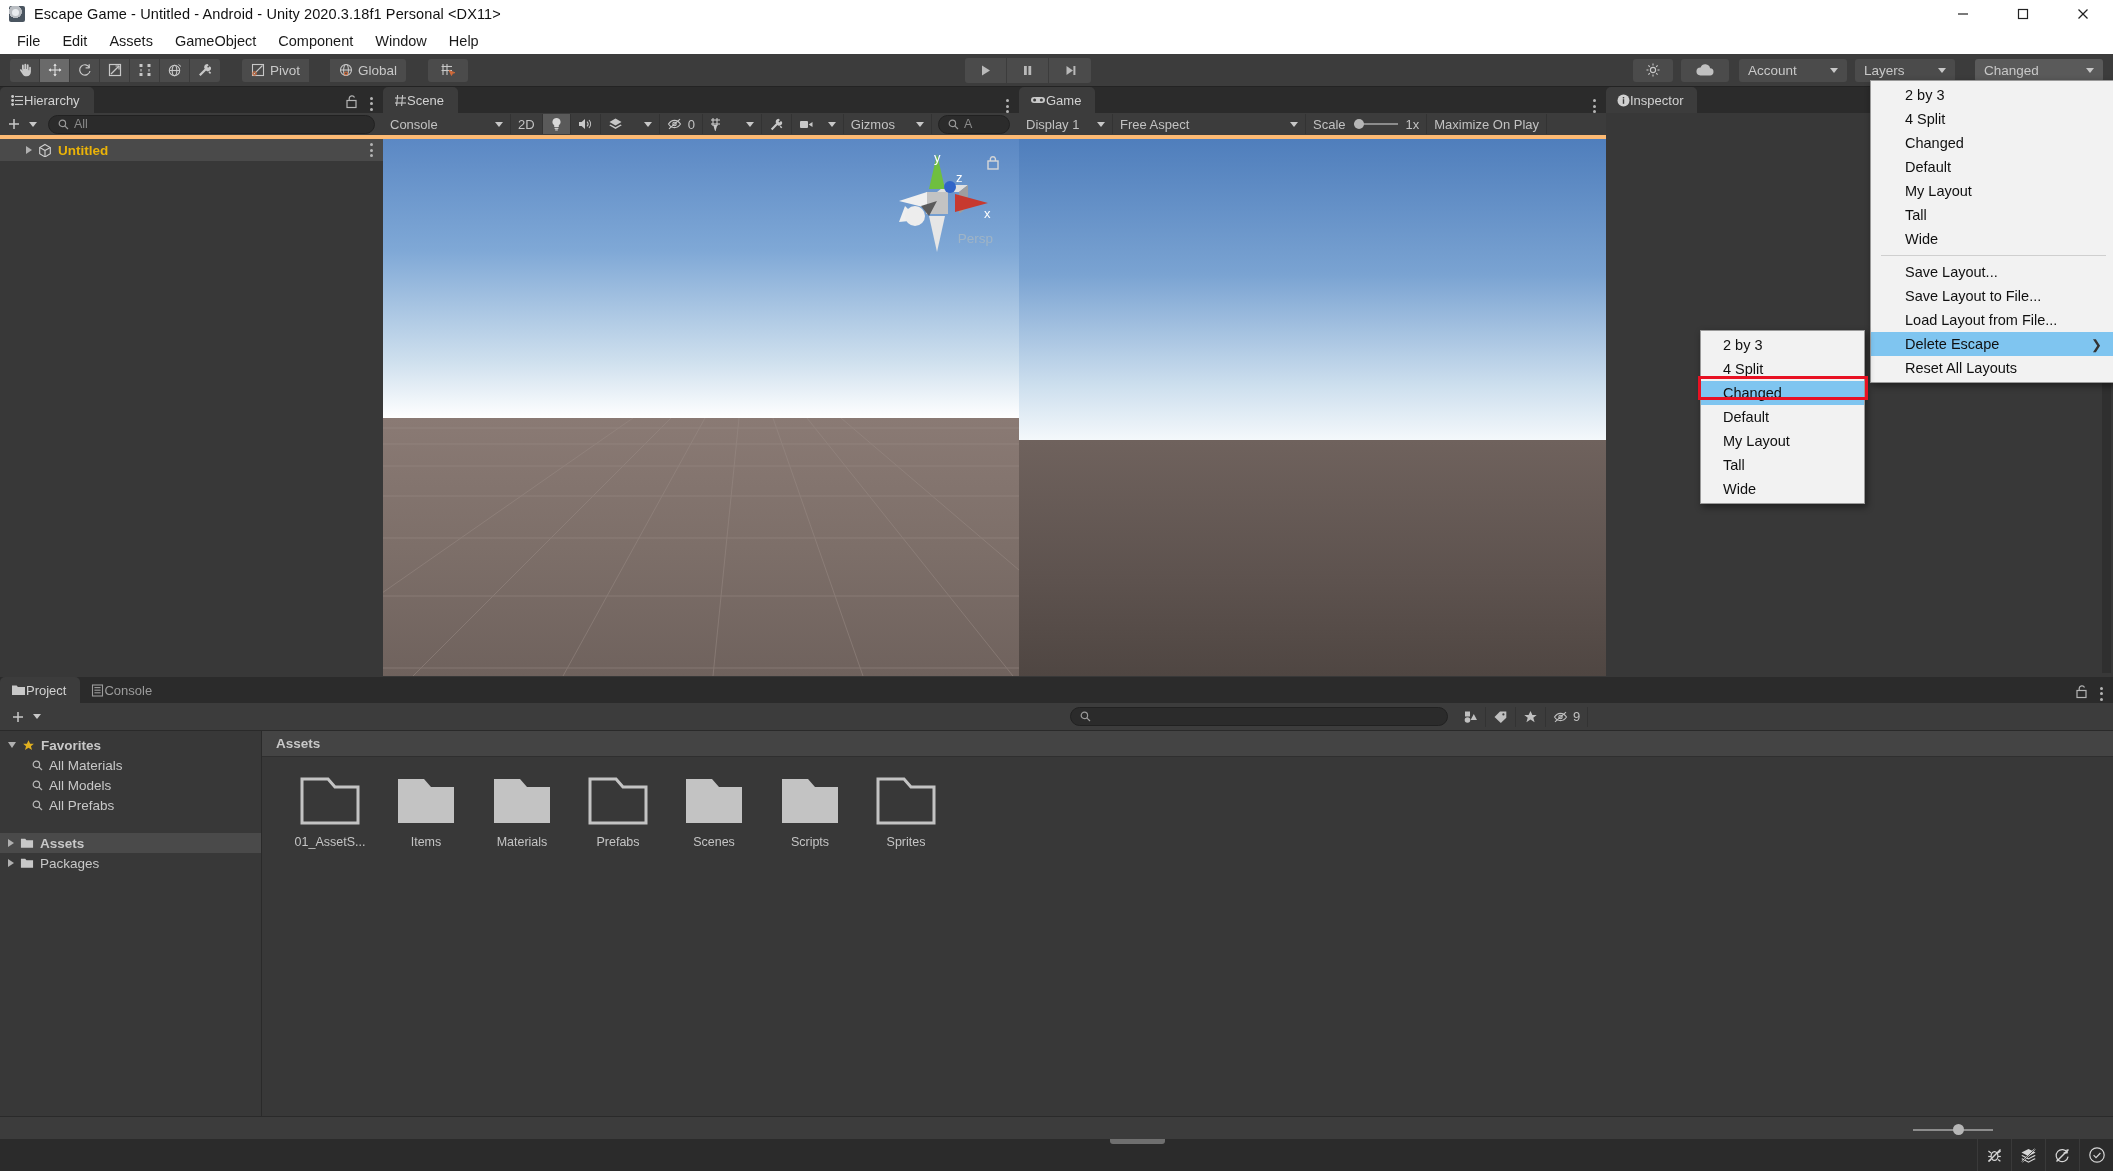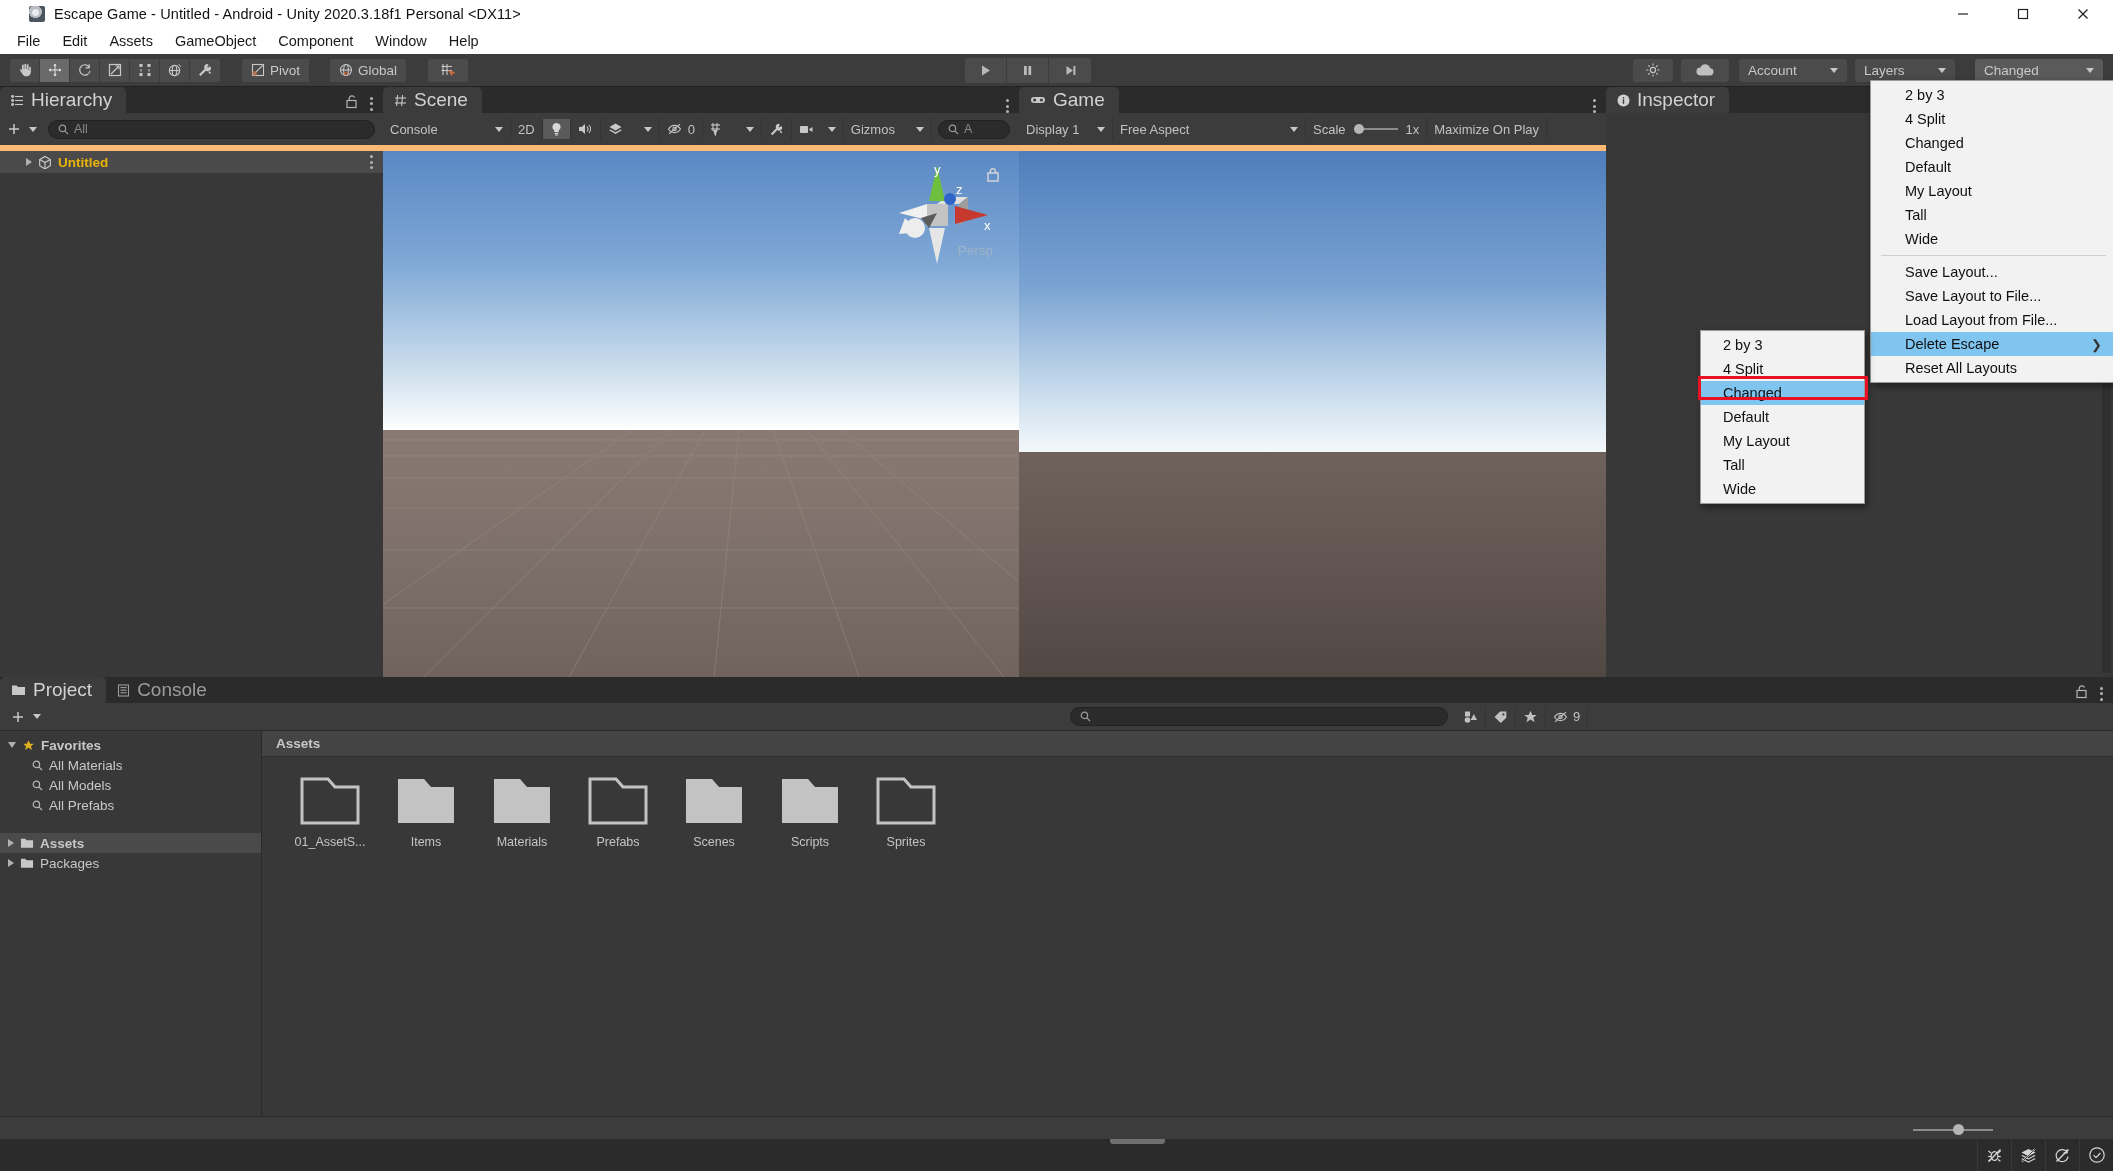--- a/index.html
+++ b/index.html
@@ -8,21 +8,21 @@
     background: #1a1a1a;
     font-family: "Liberation Sans", sans-serif;
     overflow: hidden;
     -webkit-font-smoothing: antialiased;
   }
   .app { position: relative; width: 2113px; height: 1171px; }
 
   
   .titlebar {
     position: absolute; top: 0; left: 0; width: 2113px; height: 28px;
-    background: #ffffff; display: flex; align-items: center; padding-left: 20px;
+    background: #ffffff; display: flex; align-items: center;
   }
   .tb-icon {
     width: 16px; height: 16px; margin-left: 9px; margin-right: 9px;
     background: radial-gradient(circle at 40% 35%, #b9bdc2 0 45%, #4a5560 46% 100%);
     border-radius: 2px; position: relative; flex: none;
   }
   .tb-icon::after {
     content:""; position:absolute; left:3px; top:3px; width:7px; height:7px;
     border-radius: 50%; background: #e9ecef;
   }
@@ -75,34 +75,34 @@
     padding: 0 9px; gap: 5px; color: #c8c8c8; font-size: 13.5px;
   }
 
   
   .panel { position: absolute; background: #383838; }
   .tabrow {
     height: 26px; background: #2b2b2b; display: flex; align-items: flex-end;
     position: relative;
   }
   .tab {
-    height: 26px; padding: 0 14px 0 11px; display: flex; align-items: center; gap: 7px;
-    font-size: 19px; color: #9c9c9c; background: transparent;
+    height: 26px; padding: 0 14px 0 11px; display: flex; align-items: center; 
+    font-size: 13px; color: #9c9c9c; background: transparent;
   }
   .tab.active { background: #3c3c3c; color: #d2d2d2; border-radius: 5px 5px 0 0; }
   .tabrow .tr-right {
     margin-left: auto; display: flex; align-items: center; gap: 12px;
     padding-right: 10px; color: #b0b0b0;
   }
   .kebab { display:flex; flex-direction:column; gap:2.5px; }
   .kebab i { width: 3px; height: 3px; background: #b4b4b4; border-radius: 50%; display:block;}
 
   .subbar {
-    height: 38px; background: #3c3c3c; display: flex; align-items: center;
-    border-bottom: 6px solid #fdba74;
+    height: 26px; background: #3c3c3c; display: flex; align-items: center;
+    border-bottom: 4px solid #fdba74;
   }
   .sb-btn {
     height: 20px; display: flex; align-items: center; gap: 5px; padding: 0 7px;
     color: #c2c2c2; font-size: 13px; border-right: 1px solid #333;
   }
   .sb-btn.on { background: #5a5a5a; }
   .search {
     height: 19px; background: #2b2b2b; border: 1px solid #212121; border-radius: 10px;
     display: flex; align-items: center; gap: 5px; padding: 0 9px; color: #8a8a8a; font-size: 12.5px;
   }

